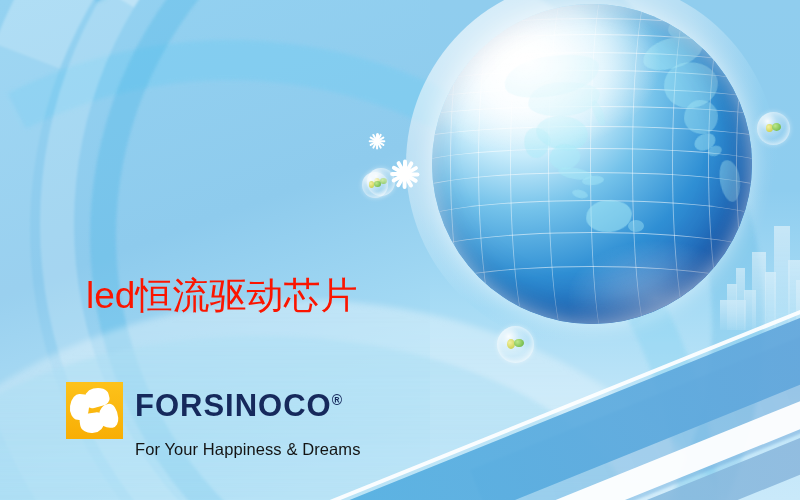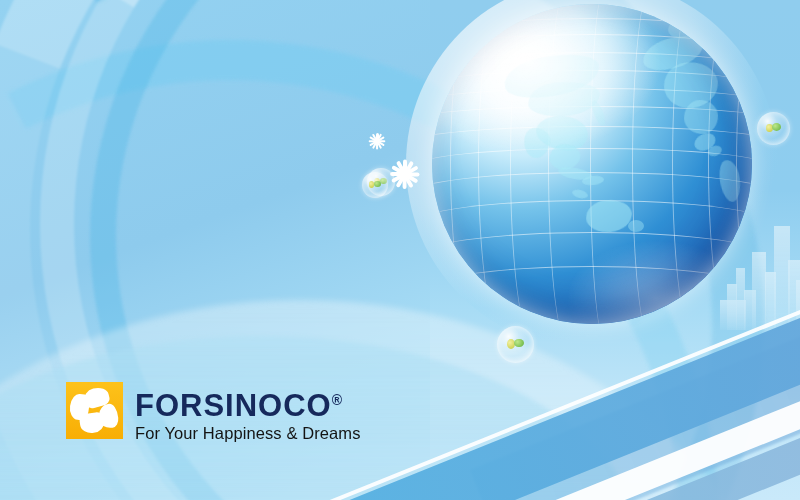--- a/index.html
+++ b/index.html
@@ -193,21 +193,21 @@
     font-size:31px;font-weight:bold;letter-spacing:1.0px;line-height:34px;
     font-family:"Liberation Sans",sans-serif;
     white-space:nowrap;
   }
   .brand sup{font-size:14px;font-weight:bold;vertical-align:super;letter-spacing:0;}
   .tagline{
     color:#141414;
     font-size:16.5px;line-height:20px;letter-spacing:0.1px;
     font-family:"Liberation Sans",sans-serif;
     white-space:nowrap;
-    margin-top:0px;
+    margin-top:16px;
   }
 </style>
 </head>
 <body>
 
 <div id="stage">
 
   <div class="bg-base"></div>
   <div class="bg-left-wash"></div>
 
@@ -332,20 +332,21 @@
         <span class="leaf-b" style="left: 8.58px; top: 11.88px; width: 7.26px; height: 8.58px;"></span>
         <span class="leaf-a" style="left: 15.18px; top: 11.22px; width: 8.91px; height: 7.92px;"></span>
       </div>
       <div class="bubble" style="left: 362px; top: 172px; width: 26px; height: 26px;">
         <span class="leaf-b" style="left: 6.76px; top: 9.36px; width: 5.72px; height: 6.76px;"></span>
         <span class="leaf-a" style="left: 11.96px; top: 8.84px; width: 7.02px; height: 6.24px;"></span>
       </div>
     </div>
 
   <div class="headline">
+    <span class="l1">led恒流驱动芯片</span>
   </div>
 
   <div class="logo">
     <div class="logo-mark">
       <span class="petal p1"></span>
       <span class="petal p2"></span>
       <span class="petal p3"></span>
       <span class="petal p4"></span>
     </div>
     <div class="logo-text">

